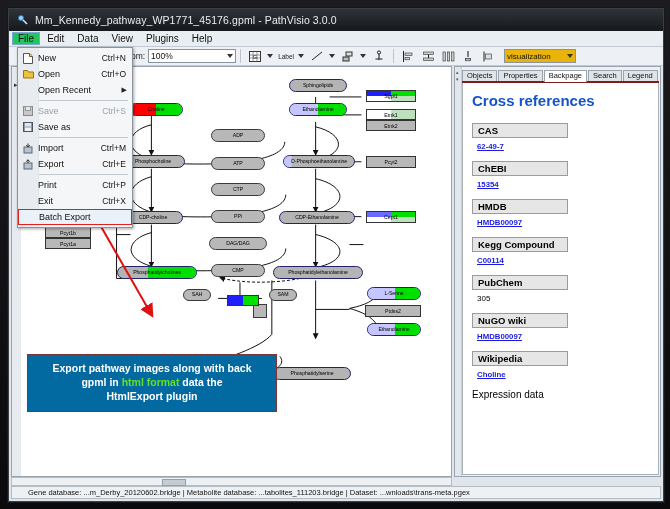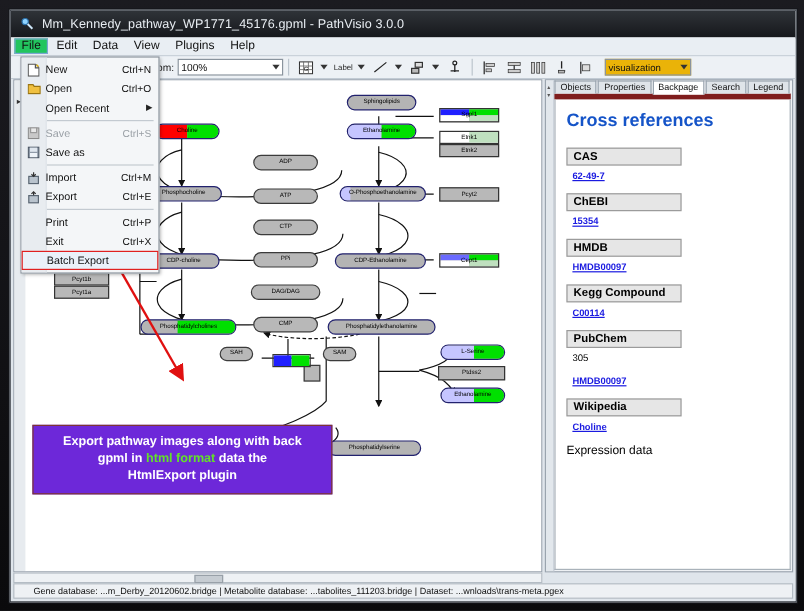--- a/index.html
+++ b/index.html
@@ -106,21 +106,21 @@
   }
   .gene{
     position:absolute;box-sizing:border-box;
     display:flex;align-items:center;justify-content:center;
     font-size:5.2px;color:#000;background:#b8b8b8;border:1px solid #333;
   }
   svg.overlay{position:absolute;left:0;top:0;width:100%;height:100%;overflow:visible;}
   
   .callout{
     position:absolute;left:18px;top:288px;width:250px;height:58px;
-    background:#6d28d9;border:1px solid #7d3434;
+    background:#0369a1;border:1px solid #7d3434;
     display:flex;align-items:center;justify-content:center;
     text-align:center;color:#ffffff;font-size:10.5px;font-weight:bold;line-height:1.32;
     padding:0 6px;box-sizing:border-box;z-index:40;
   }
   .callout .hl{color:#63e02a;}
   
   .hscroll{
     position:absolute;left:2px;width:441px;height:9px;bottom:15px;
     background:#eef1f4;border:1px solid #b4bcc4;box-sizing:border-box;
   }
@@ -133,21 +133,21 @@
   }
   
   .side{
     position:absolute;left:445px;top:0;right:2px;bottom:24px;
     background:#eef1f4;border:1px solid #9aa4ae;box-sizing:border-box;
   }
   .side-rail{position:absolute;left:0;top:0;width:6px;height:100%;background:#e2e7ec;border-right:1px solid #c6ced6;}
   .side-rail .dot{position:absolute;left:1px;font-size:5px;color:#555;}
   .tabs{
     position:absolute;left:7px;top:2px;right:1px;height:14px;
-    display:flex;align-items:flex-end;border-bottom:5px solid #7f1d1d;box-sizing:border-box;
+    display:flex;align-items:flex-end;border-bottom:2px solid #7f1d1d;box-sizing:border-box;
   }
   .tab{
     font-size:7.5px;color:#111;padding:1.5px 4px 1.5px;margin-right:1px;
     background:#dfe4e9;border:1px solid #9aa4ae;border-bottom:none;line-height:1;
   }
   .tab.sel{background:#ffffff;padding-bottom:2.5px;position:relative;top:1px;}
   .side-body{
     position:absolute;left:7px;top:16px;right:1px;bottom:1px;
     background:#fff;border:1px solid #a9b2ba;border-top:none;box-sizing:border-box;
     padding:9px 9px 0 9px;overflow:hidden;
@@ -564,20 +564,21 @@
 
         <div class="db-box">HMDB</div>
         <div class="db-val">HMDB00097</div>
 
         <div class="db-box">Kegg Compound</div>
         <div class="db-val">C00114</div>
 
         <div class="db-box">PubChem</div>
         <div class="db-val plain">305</div>
 
+        <div class="db-box">NuGO wiki</div>
         <div class="db-val">HMDB00097</div>
 
         <div class="db-box">Wikipedia</div>
         <div class="db-val">Choline</div>
 
         <div class="expr">Expression data</div>
       </div>
     </div>
   </div>
 

